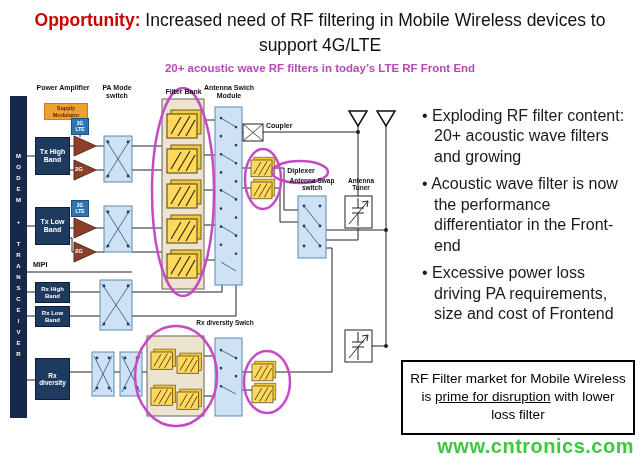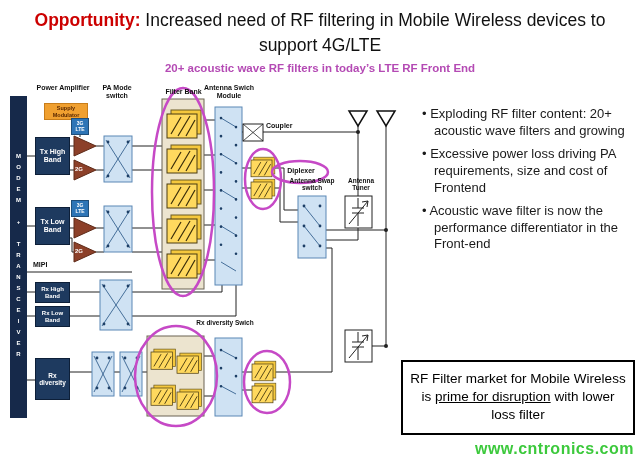--- a/index.html
+++ b/index.html
@@ -12,28 +12,28 @@
             font-size:11.5px;font-weight:700;color:#b44ab4;}
   .lbl{position:absolute;font-weight:bold;color:#111;text-align:center;line-height:1.15;}
   .blk{position:absolute;background:#1e3a5f;border:1px solid #0d1f38;color:#fff;
        display:flex;align-items:center;justify-content:center;text-align:center;
        font-weight:bold;line-height:1.15;box-sizing:border-box;}
   .bar{position:absolute;left:10px;top:96px;width:17px;height:322px;background:#16294a;
        display:flex;align-items:center;justify-content:center;}
   .bar span{writing-mode:vertical-lr;text-orientation:upright;color:#fff;font-size:6px;
             font-weight:bold;letter-spacing:5px;}
   .bullets{position:absolute;left:422px;top:106px;width:212px;margin:0;padding:0;
-           list-style:none;font-size:13px;color:#1a1a1a;}
+           list-style:none;font-size:16px;color:#1a1a1a;}
   .bullets li{padding-left:12px;text-indent:-12px;margin-bottom:7px;line-height:1.28;}
   .bullets li::before{content:"•  ";}
   .callout{position:absolute;left:401px;top:360px;width:218px;border:2.5px solid #000;
            background:#fff;padding:8px 6px;text-align:center;font-weight:normal;
            font-size:13.5px;line-height:1.35;color:#000;}
   .callout .u{text-decoration:underline;}
-  .watermark{position:absolute;right:6px;bottom:1px;font-size:16px;font-weight:600;
+  .watermark{position:absolute;right:6px;bottom:1px;font-size:20px;font-weight:600;
              color:#3cc93c;letter-spacing:0.5px;}
   svg.diagram{position:absolute;left:0;top:0;}
 </style>
 </head>
 <body>
 
 <div class="slide">
 
   <svg class="diagram" width="640" height="459" viewBox="0 0 640 459">
     <defs>
@@ -210,22 +210,22 @@
 
   <div class="lbl" style="left:33px;top:261px;font-size:7px;">MIPI</div>
   <div class="lbl" style="left:266px;top:122px;font-size:7px;">Coupler</div>
   <div class="lbl" style="left:280px;top:167px;width:42px;font-size:7px;">Diplexer</div>
   <div class="lbl" style="left:287px;top:177px;width:50px;font-size:6.5px;">Antenna Swap switch</div>
   <div class="lbl" style="left:339px;top:177px;width:44px;font-size:6.5px;">Antenna Tuner</div>
   <div class="lbl" style="left:196px;top:319px;width:58px;font-size:6.5px;">Rx diversity Swich</div>
 
   <ul class="bullets">
     <li>Exploding RF filter content: 20+ acoustic wave filters and growing</li>
+    <li>Acoustic wave filter is now the performance differentiator in the Front-end</li>
     <li>Excessive power loss driving PA requirements, size and cost of Frontend</li>
-    <li>Acoustic wave filter is now the performance differentiator in the Front-end</li>
   </ul>
 
   <div class="callout">
     <span>RF Filter market for Mobile Wireless is </span><span class="u">prime for disruption</span><span> with lower loss filter</span>
   </div>
 
   <div class="watermark">www.cntronics.com</div>
 
 </div>
 

